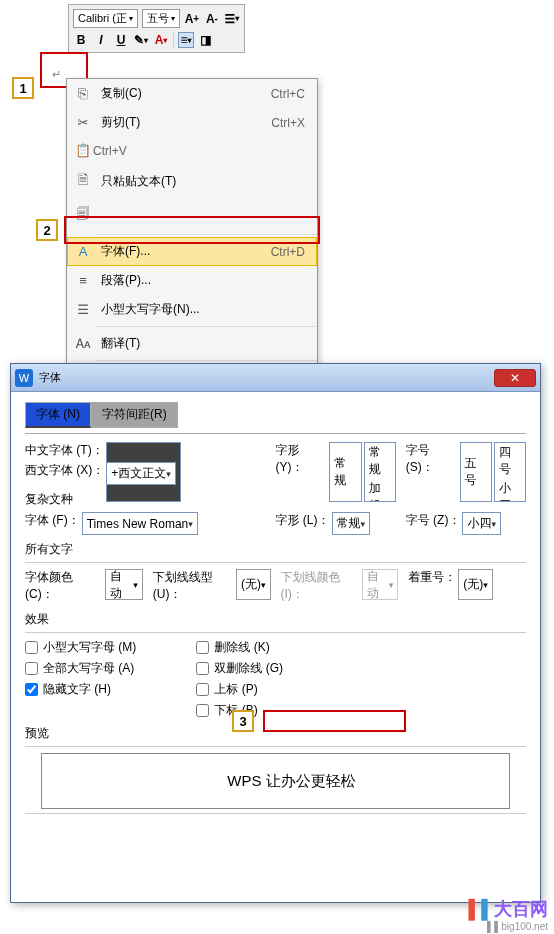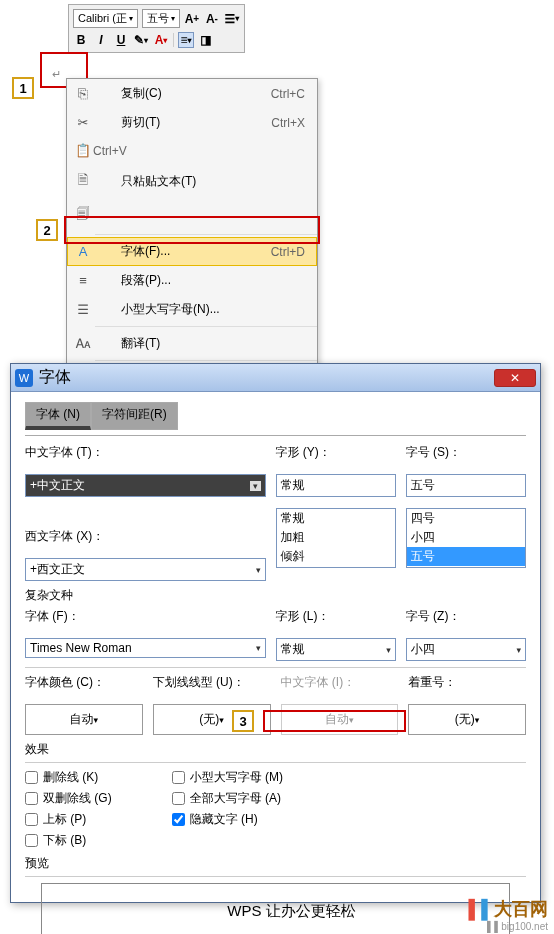--- a/index.html
+++ b/index.html
@@ -15,39 +15,39 @@
   
   
   .callout { position: absolute; border: 2px solid #d4a017; background: #fff; width: 22px; height: 22px; display: flex; align-items: center; justify-content: center; font-weight: bold; font-size: 13px; }
   .redbox { position: absolute; border: 2px solid #c00; }
   
   
   .ctx-menu { position: absolute; top: 78px; left: 66px; width: 252px; border: 1px solid #999; background: #f5f5f5; box-shadow: 2px 2px 6px rgba(0,0,0,0.2); }
   .ctx-item { display: flex; align-items: center; padding: 6px 6px; cursor: pointer; }
   .ctx-item:hover, .ctx-item.hl { background: #fde7a0; border: 1px solid #e6b800; padding: 5px 5px; }
   .ctx-icon { width: 20px; text-align: center; color: #555; font-size: 13px; }
-  .ctx-label { flex: 1; padding-left: 8px; margin-left: 20px; }
+  .ctx-label { flex: 1; padding-left: 8px; }
   .ctx-short { color: #666; padding-right: 6px; }
   .ctx-sep { height: 1px; background: #ddd; margin: 2px 0 2px 28px; }
   
   
   .dlg { position: absolute; top: 363px; left: 10px; width: 531px; height: 540px; border: 1px solid #50698f; background: #fff; box-shadow: 2px 2px 8px rgba(0,0,0,0.3); }
   .dlg-titlebar { height: 28px; background: linear-gradient(#cfe0f7, #a8c3e8); display: flex; align-items: center; padding: 0 4px; border-bottom: 1px solid #7a96bf; }
   .dlg-titlebar .wicon { width: 18px; height: 18px; background: #1e6fd6; border-radius: 3px; color: #fff; font-size: 11px; display: flex; align-items: center; justify-content: center; margin-right: 6px; }
-  .dlg-title { flex: 1; font-size: 16px; }
+  .dlg-title { flex: 1; font-size: 11px; }
   .dlg-close { width: 42px; height: 18px; background: #c9302c; border: 1px solid #a52622; border-radius: 3px; color: #fff; text-align: center; line-height: 16px; font-size: 12px; cursor: pointer; }
   
   .dlg-body { padding: 10px 14px; }
   .tabs { display: flex; margin-bottom: 6px; }
   .tab { border: 1px solid #aaa; padding: 3px 10px; background: #a3a3a3; cursor: pointer; font-size: 12px; }
-  .tab.active { background: #a3a3a3; border-bottom: 4px solid #404040; position: relative; z-index: 2; }
+  .tab.active { background: #1d4ed8; border-bottom: 2px solid #404040; position: relative; z-index: 2; }
   .tabline { border-top: 1px solid #aaa; margin-top: -1px; margin-bottom: 8px; }
   
   .row { display: flex; gap: 10px; margin-bottom: 6px; }
-  .col { flex: 1; display: flex; flex-direction: column; gap: 11px; }
+  .col { flex: 1; display: flex; flex-direction: row; gap: 2px; }
   .lbl { font-size: 12px; margin-bottom: 2px; }
   .sel { border: 1px solid #7a96bf; background: #fff; padding: 2px 4px; font-size: 12px; display: flex; justify-content: space-between; align-items: center; }
   .sel .arr { font-size: 9px; color: #333; }
   .listbox { border: 1px solid #7a96bf; background: #fff; font-size: 12px; height: 60px; overflow: hidden; }
   .listbox .li { padding: 1px 4px; }
   .listbox .li.sel-item { background: #3399ff; color: #fff; }
   
   .group-lbl { font-size: 12px; margin: 6px 0 4px; }
   .hr { border-top: 1px solid #ccc; margin: 4px 0 6px; }
   
@@ -229,100 +229,101 @@
       </div>
       <div class="col">
         <div class="lbl">字号 (Z)：</div>
         <div class="sel">
             <span>小四</span>
             <span class="arr">▾</span>
           </div>
       </div>
     </div>
 
+    <div class="group-lbl">所有文字</div>
     <div class="hr"></div>
     <div class="row">
       <div class="col">
           <div class="lbl">字体颜色 (C)：</div>
           <div class="small-sel">
             <span>自动</span>
             <span class="arr">▾</span>
           </div>
         </div>
       <div class="col">
           <div class="lbl">下划线线型 (U)：</div>
           <div class="small-sel">
             <span>(无)</span>
             <span class="arr">▾</span>
           </div>
         </div>
       <div class="col">
-          <div class="lbl" style="color:#999">中文字体 (I)：</div>
+          <div class="lbl" style="color:#999">下划线颜色 (I)：</div>
           <div class="small-sel dis">
             <span>自动</span>
             <span class="arr">▾</span>
           </div>
         </div>
       <div class="col">
           <div class="lbl">着重号：</div>
           <div class="small-sel">
             <span>(无)</span>
             <span class="arr">▾</span>
           </div>
         </div>
     </div>
 
     <div class="group-lbl">效果</div>
     <div class="hr"></div>
     <div class="fx-grid">
       <div class="fx-col">
         <label class="chk">
             <input type="checkbox" style="">
-            <span>删除线 (K)</span>
-          </label>
-        <label class="chk">
-            <input type="checkbox" style="">
-            <span>双删除线 (G)</span>
-          </label>
-        <label class="chk">
-            <input type="checkbox" style="">
-            <span>上标 (P)</span>
-          </label>
-        <label class="chk">
-            <input type="checkbox" style="">
-            <span>下标 (B)</span>
-          </label>
-      </div>
-      <div class="fx-col">
-        <label class="chk">
-            <input type="checkbox" style="">
             <span>小型大写字母 (M)</span>
           </label>
         <label class="chk">
             <input type="checkbox" style="">
             <span>全部大写字母 (A)</span>
           </label>
         <label class="chk">
             <input type="checkbox" checked="" style="">
             <span>隐藏文字 (H)</span>
+          </label>
+      </div>
+      <div class="fx-col">
+        <label class="chk">
+            <input type="checkbox" style="">
+            <span>删除线 (K)</span>
+          </label>
+        <label class="chk">
+            <input type="checkbox" style="">
+            <span>双删除线 (G)</span>
+          </label>
+        <label class="chk">
+            <input type="checkbox" style="">
+            <span>上标 (P)</span>
+          </label>
+        <label class="chk">
+            <input type="checkbox" style="">
+            <span>下标 (B)</span>
           </label>
       </div>
     </div>
 
     <div class="group-lbl">预览</div>
     <div class="hr"></div>
     <div class="preview-box">WPS 让办公更轻松</div>
 
     <div class="btns">
 
       <div class="spacer"></div>
 
     </div>
   </div>
 </div>
 
 <div class="redbox" style="top:710px;left:263px;width:143px;height:22px"></div>
 <div class="callout" style="top:710px;left:232px">3</div>
 
 <div class="watermark">
-  <div class="logo"><span class="b1">▌</span><span class="b2">▌</span><span style="color:#a16207">大百网</span></div>
+  <div class="logo"><span class="b1">▌</span><span class="b2">▌</span><span style="color:#8b5cf6">大百网</span></div>
   <div style="font-size:10px"><span class="b3">▌</span><span class="b4">▌</span><span>big100.net</span></div>
 </div>
 
 </body></html>

